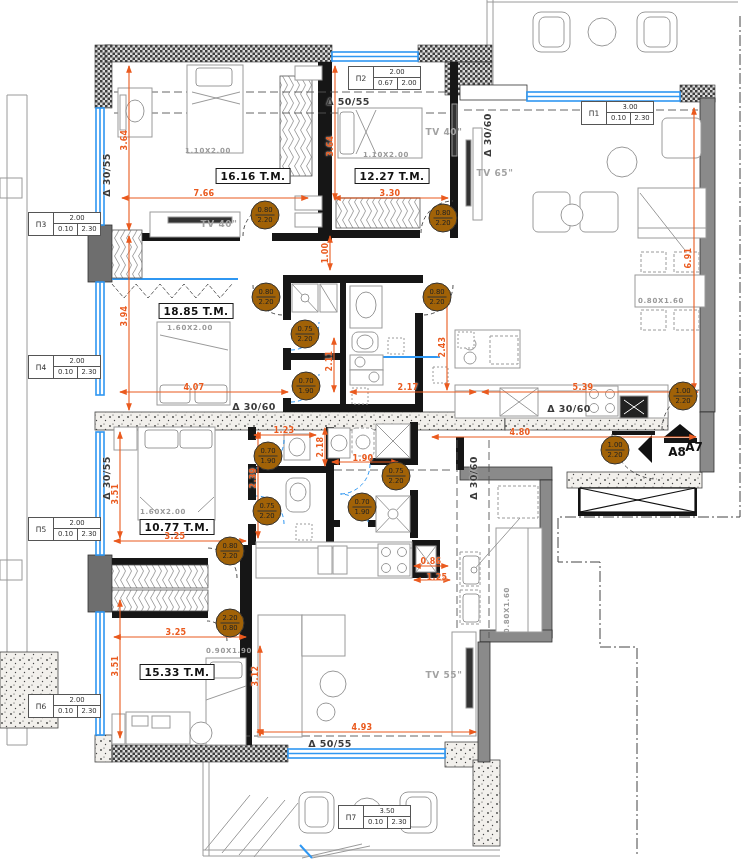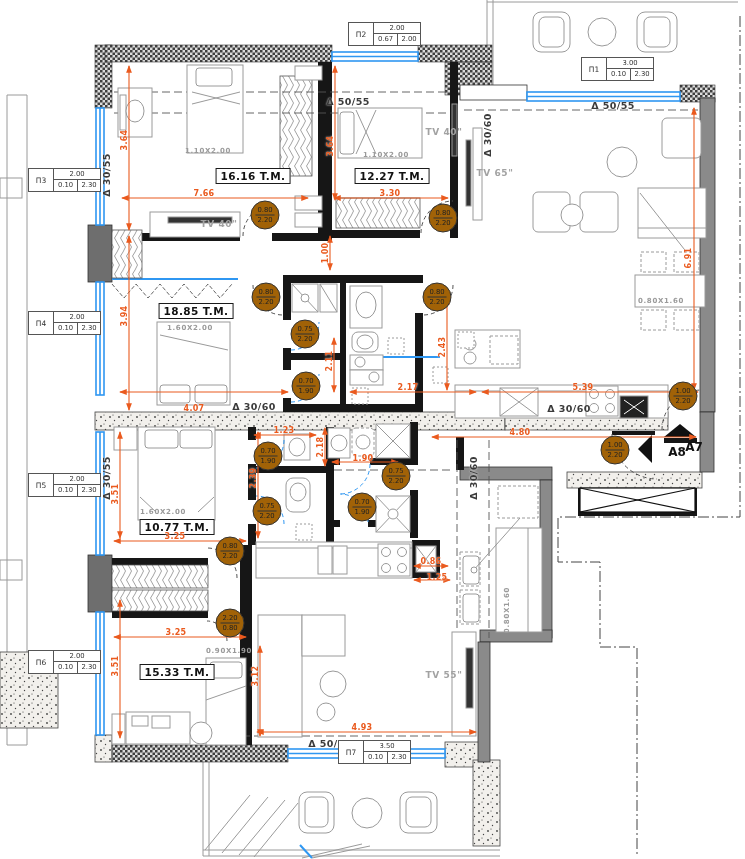--- a/index.html
+++ b/index.html
@@ -14,21 +14,21 @@
         padding:1px 4px;letter-spacing:.4px;}
   .furn{font-size:7px;font-weight:bold;color:#9a9a9a;letter-spacing:.7px;}
   .tv{font-size:9px;font-weight:bold;color:#a2a2a2;letter-spacing:.6px;}
   .sec{font-size:12px;font-weight:bold;color:#111;margin-left:11px;}
   .circ{position:absolute;transform:translate(-50%,-50%);width:27px;height:27px;border-radius:50%;
         border:1.1px solid #333;background:#a16207;display:flex;flex-direction:column;align-items:center;
         justify-content:center;font-size:6.8px;color:#222;line-height:1.3;z-index:6;}
   .circ .t{border-bottom:.8px solid #333;padding:0 2px;}
   .wtag{position:absolute;display:grid;grid-template-columns:25px 23px 23px;grid-auto-rows:11px;
         background:#fff;border:1px solid #555;font-size:6.8px;color:#333;text-align:center;
-        line-height:11px;z-index:6;}
+        line-height:11px;z-index:6;margin-top:44px;}
   .wtag .id{grid-row:1/3;grid-column:1;border-right:1px solid #555;display:flex;align-items:center;
         justify-content:center;font-size:7.5px;}
   .wtag .w{grid-column:2/4;border-bottom:1px solid #555;}
   .wtag .h{border-left:1px solid #555;}
 </style>
 </head>
 <body>
 
 <div id="plan">
 
@@ -432,21 +432,21 @@
       <span class="w">2.00</span>
     <span class="a">0.10</span>
       <span class="h">2.30</span>
     </div>
   <div class="wtag" style="left:28px;top:650px">
     <span class="id">П6</span>
       <span class="w">2.00</span>
     <span class="a">0.10</span>
       <span class="h">2.30</span>
     </div>
-  <div class="wtag" style="left:338px;top:740px">
+  <div class="wtag" style="left:338px;top:761px">
     <span class="id">П7</span>
       <span class="w">3.50</span>
     <span class="a">0.10</span>
       <span class="h">2.30</span>
     </div>
 
   <div class="lbl room" style="left:253px;top:176px">16.16 T.M.</div>
   <div class="lbl room" style="left:392px;top:176px">12.27 T.M.</div>
   <div class="lbl room" style="left:196px;top:311px">18.85 T.M.</div>
   <div class="lbl room" style="left:177px;top:527px">10.77 T.M.</div>
@@ -517,21 +517,21 @@
   <div class="circ" style="left:230px;top:623px">
       <span class="t">2.20</span>
       <span>0.80</span>
     </div>
 
   <div class="lbl dim" style="left:204px;top:193px">7.66</div>
   <div class="lbl dim" style="left:390px;top:193px">3.30</div>
   <div class="lbl dim rot" style="left:124px;top:140px">3.64</div>
   <div class="lbl dim rot" style="left:330px;top:146px">3.64</div>
   <div class="lbl dim rot" style="left:124px;top:316px">3.94</div>
-  <div class="lbl dim" style="left:194px;top:408px">4.07</div>
+  <div class="lbl dim" style="left:194px;top:387px">4.07</div>
   <div class="lbl dim" style="left:408px;top:387px">2.17</div>
   <div class="lbl dim rot" style="left:329px;top:361px">2.11</div>
   <div class="lbl dim rot" style="left:442px;top:347px">2.43</div>
   <div class="lbl dim" style="left:583px;top:387px">5.39</div>
   <div class="lbl dim rot" style="left:688px;top:258px">6.91</div>
   <div class="lbl dim" style="left:520px;top:432px">4.80</div>
   <div class="lbl dim" style="left:284px;top:430px">1.23</div>
   <div class="lbl dim" style="left:363px;top:458px">1.90</div>
   <div class="lbl dim rot" style="left:253px;top:478px">2.39</div>
   <div class="lbl dim rot" style="left:115px;top:494px">3.51</div>

